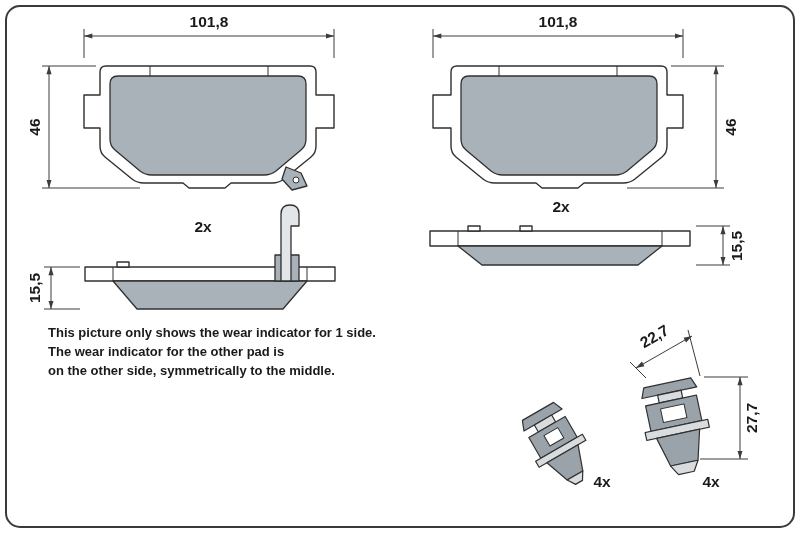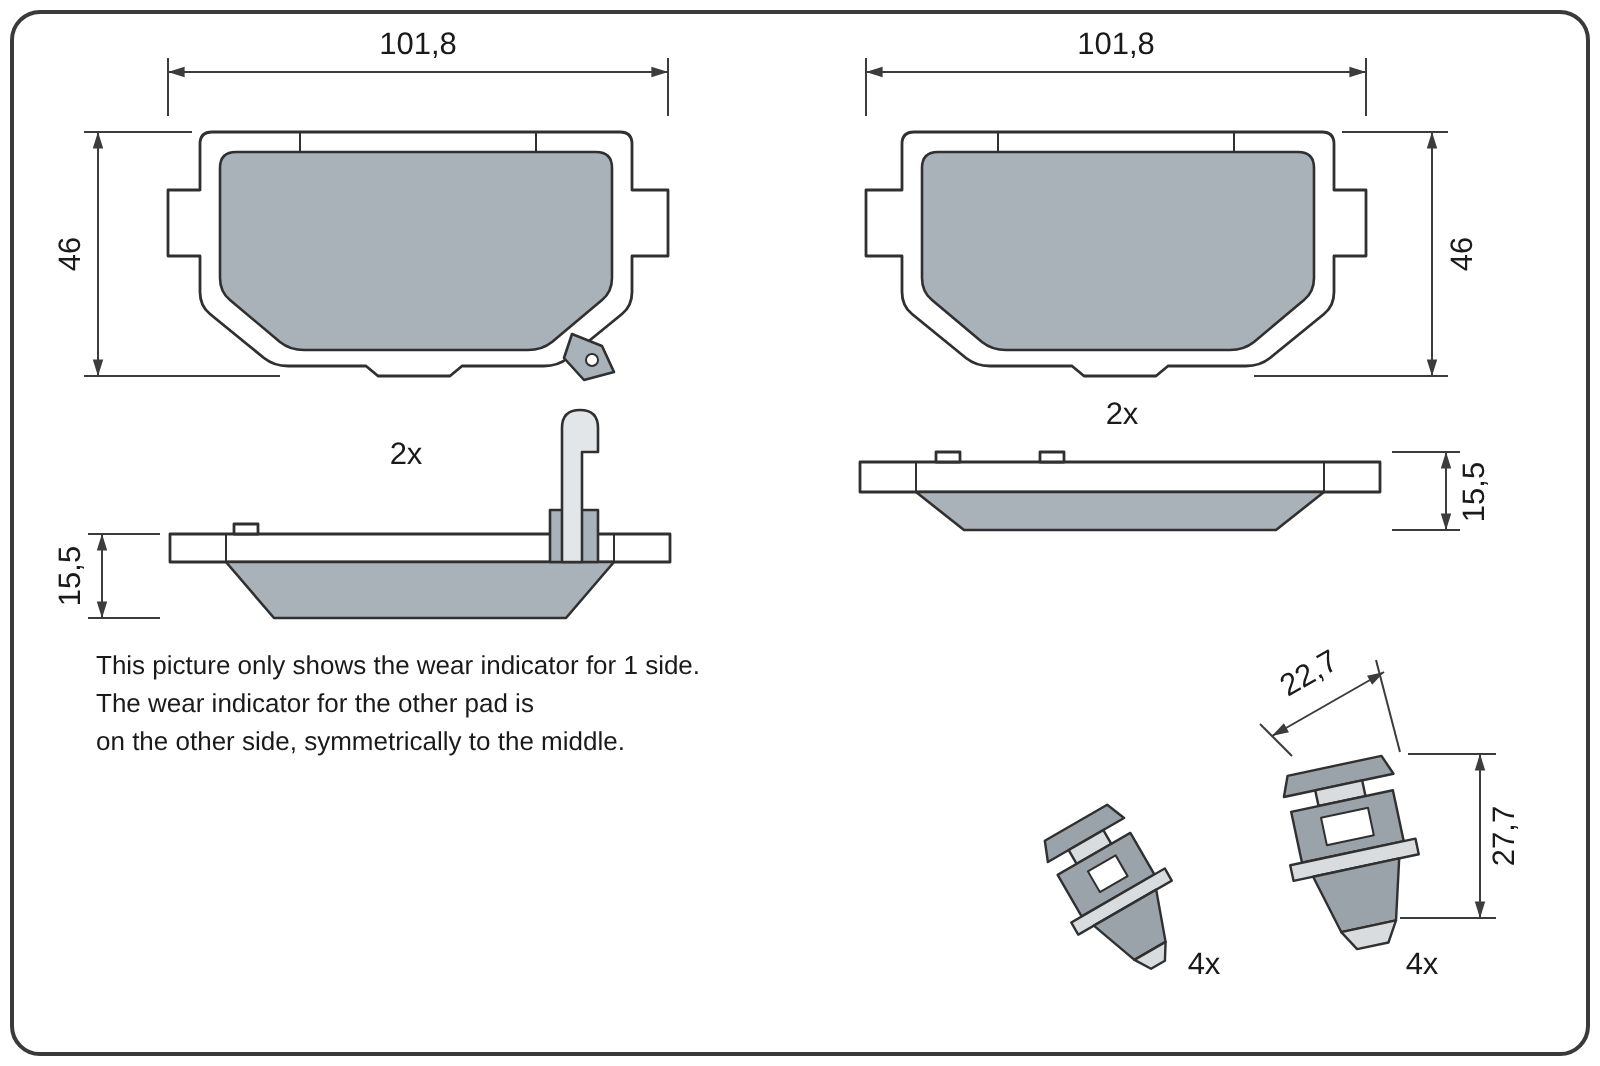--- a/index.html
+++ b/index.html
@@ -3,21 +3,21 @@
 <meta charset="utf-8">
 <style>
   :root{
     --line:#303030;
     --dim-line:#3c3c3c;
     --pad-fill:#a9b1b9;
     --pad-fill-light:#e3e6e9;
     --background:#ffffff;
   }
   html,body{margin:0;padding:0;background:#fff;}
-  .canvas{width:800px;height:533px;background:var(--background);position:relative;font-family:"Liberation Sans","DejaVu Sans",sans-serif;}
+  .canvas{width:800px;height:533px;background:var(--background);position:relative;font-family:"Liberation Sans","DejaVu Sans",sans-serif;font-weight:bold;}
   svg{display:block;}
   svg text{font-family:"Liberation Sans","DejaVu Sans",sans-serif;fill:#1a1a1a;}
   .dimtext{font-size:15.5px;}
   .qty{font-size:15.5px;}
   .note{font-size:13px;}
   .plate{fill:#ffffff;stroke:var(--line);stroke-width:1.4;stroke-linejoin:round;}
   .plate2{fill:var(--pad-fill-light);stroke:var(--line);stroke-width:1.3;stroke-linejoin:round;}
   .friction{fill:var(--pad-fill);stroke:var(--line);stroke-width:1.3;stroke-linejoin:round;}
   .thin{stroke:var(--line);stroke-width:1;fill:none;}
   .dim{stroke:var(--dim-line);stroke-width:1;fill:none;}

